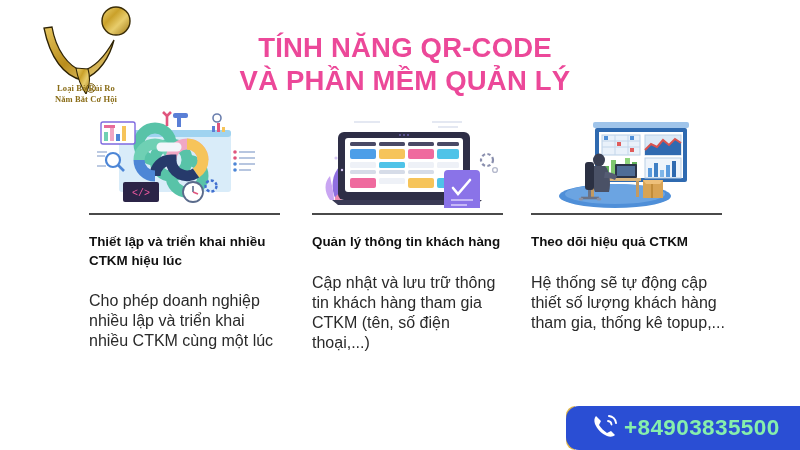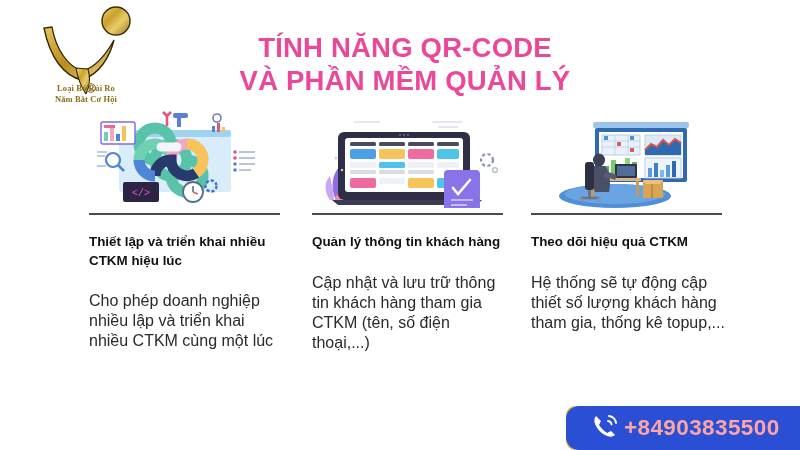--- a/index.html
+++ b/index.html
@@ -54,21 +54,21 @@
   #phone-pill {
     position:absolute; left:566px; top:406px; width:234px; height:44px;
     background:#2a4ed4; border-radius:13px 0 0 13px;
     display:flex; align-items:center; padding-left:24px; gap:4px;
   }
   #phone-pill-edge {
     position:absolute; left:566px; top:406px; width:9px; height:44px;
     background:#e0b64a; border-radius:13px 0 0 13px;
   }
   #phone-number {
-    color:#fca5a5; font-size:22.5px; font-weight:bold; letter-spacing:.4px;
+    color:#86efac; font-size:22.5px; font-weight:bold; letter-spacing:.4px;
   }
 </style>
 </head>
 <body>
 
 <div id="logo-block">
   <div id="logo-mark">
     <svg viewBox="0 0 108 88" width="108" height="88">
       <defs>
         <linearGradient id="gold" x1="0" y1="0" x2="1" y2="1">

